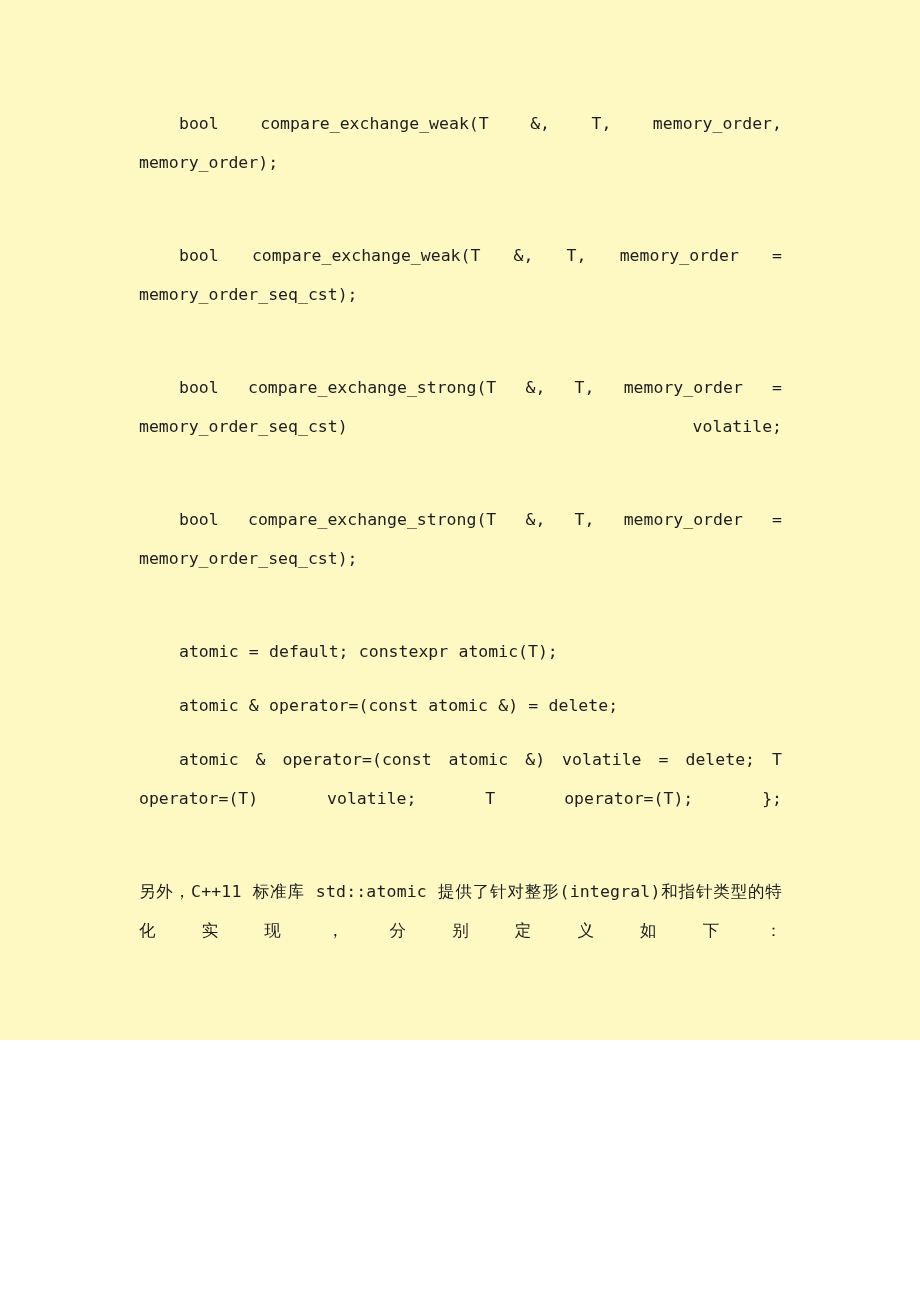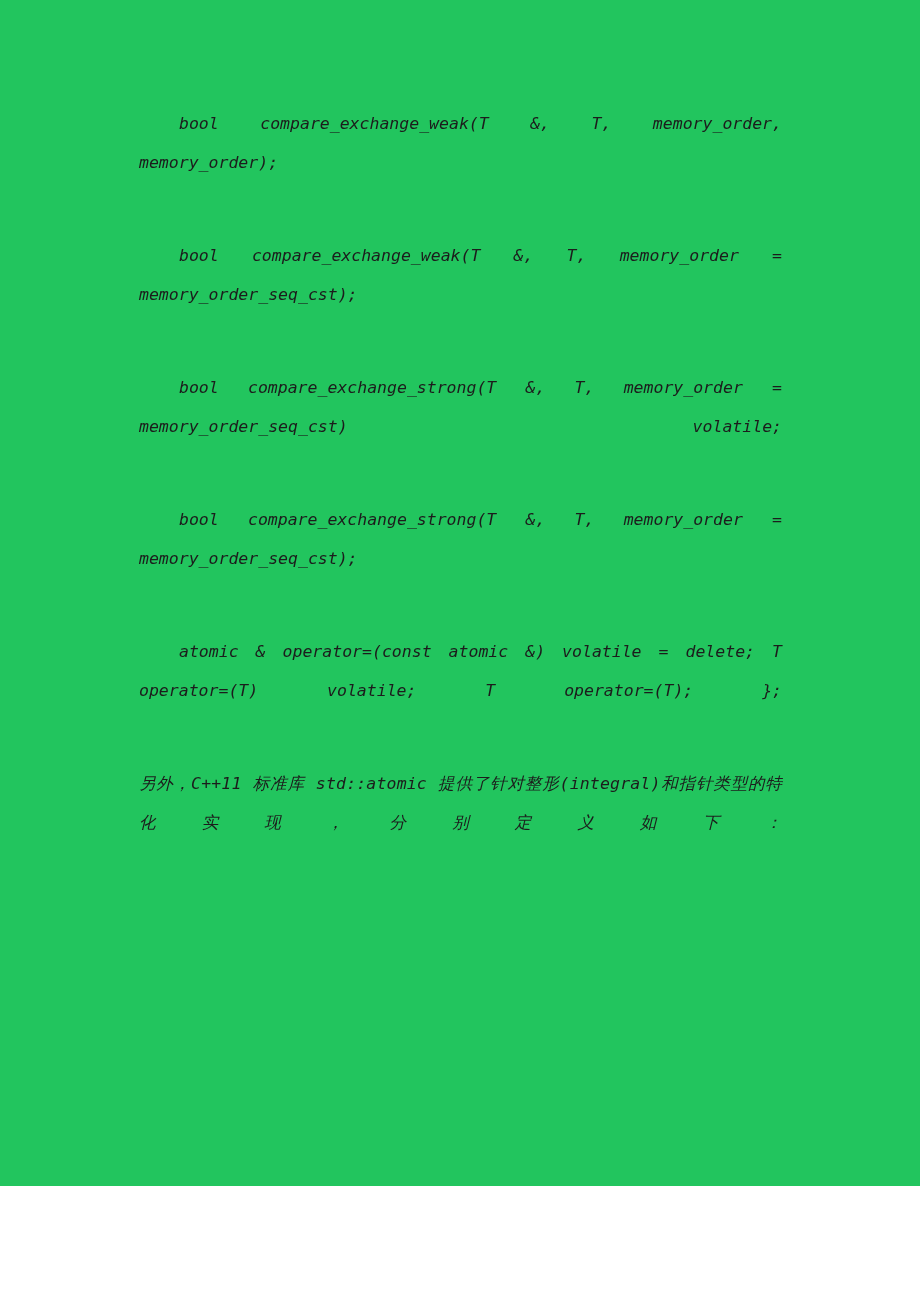--- a/index.html
+++ b/index.html
@@ -12,24 +12,23 @@
     height: 1302px;
     overflow: hidden;
     font-family: "DejaVu Sans Mono", "Liberation Mono", monospace;
     color: #1a1a1a;
     -webkit-font-smoothing: antialiased;
   }
 
   .page {
     position: relative;
     width: 920px;
-    height: 1186px;
-    background: #22c55e;
+    height: 1040px;
+    background: #fef9c3;
     box-sizing: border-box;
-    font-style: italic;
   }
 
   .content {
     position: absolute;
     left: 139px;
     top: 104px;
     width: 643px;
   }
 
   
@@ -71,21 +70,23 @@
     <p class="para">bool   compare_exchange_weak(T   &amp;,    T,    memory_order, memory_order);</p>
 
 
 
     <p class="para">bool   compare_exchange_weak(T   &amp;,    T,    memory_order   = memory_order_seq_cst);</p>
 
     <p class="para">bool   compare_exchange_strong(T   &amp;,    T,   memory_order   = memory_order_seq_cst) volatile;</p>
 
     <p class="para">bool  compare_exchange_strong(T   &amp;,   T,   memory_order   = memory_order_seq_cst);</p>
 
+    <p class="para no-stretch">atomic = default;      constexpr atomic(T);</p>
 
 
+    <p class="para no-stretch">atomic &amp; operator=(const atomic &amp;) = delete;</p>
 
     <p class="para">atomic &amp; operator=(const atomic &amp;) volatile = delete;     T operator=(T) volatile;     T operator=(T); };</p>
 
     <p class="para cn">另外，C++11 标准库 std::atomic 提供了针对整形(integral)和指针类型的特化实现，分别定义如下：</p>
 
   </div>
 </div>
 
 </body></html>

